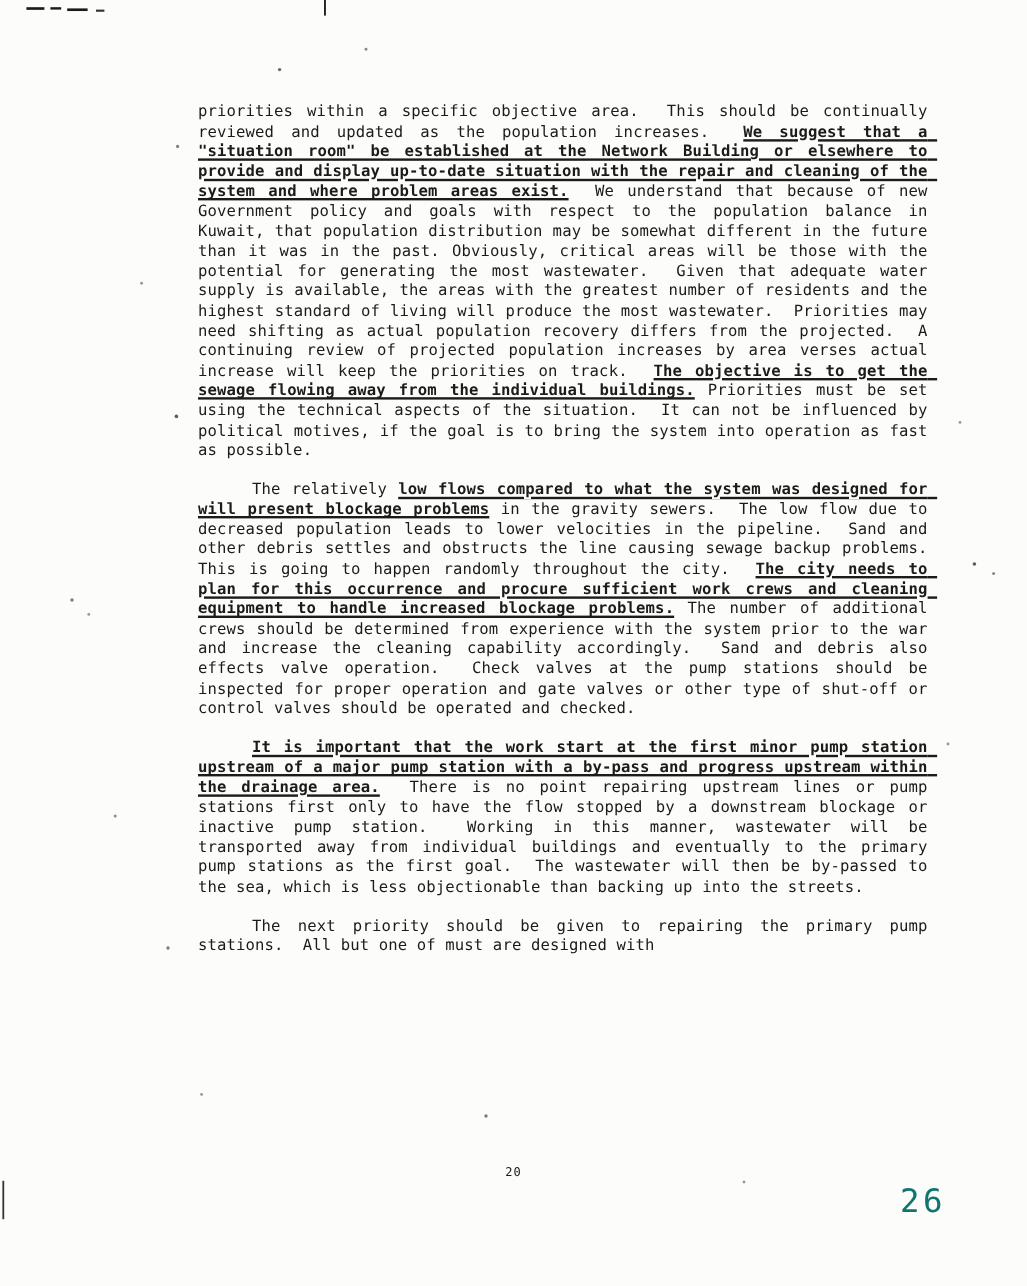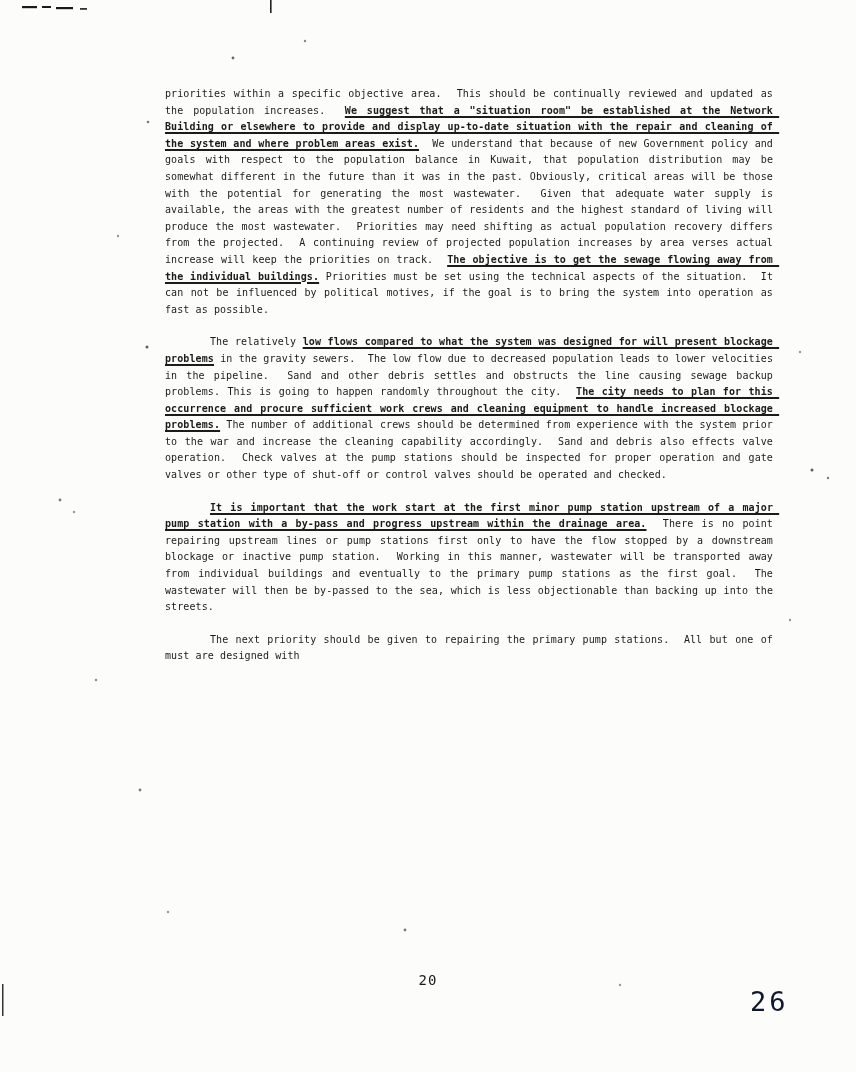--- a/index.html
+++ b/index.html
@@ -10,21 +10,21 @@
     background: #fcfcfa;
     overflow: hidden;
     font-family: "DejaVu Sans Mono", "Liberation Mono", monospace;
     color: #1b1b1b;
   }
   .doc-body {
     position: absolute;
     left: 165px;
     top: 86px;
     width: 608px;
-    font-size: 10px;
+    font-size: 13px;
     line-height: 16.6px;
     text-align: justify;
     letter-spacing: 0.1px;
   }
   .doc-body p {
     margin: 0 0 16px 0;
     white-space: pre-wrap;
   }
   .doc-body p.indent { text-indent: 45px; }
   .u {
@@ -32,31 +32,31 @@
     text-decoration-thickness: 1.5px;
     text-underline-offset: 2px;
     font-weight: bold;
   }
   .page-number {
     position: absolute;
     top: 972px;
     left: 0;
     width: 856px;
     text-align: center;
-    font-size: 14px;
+    font-size: 10px;
     letter-spacing: 1px;
     color: #1b1b1b;
   }
   .stamp-number {
     position: absolute;
     top: 986px;
     left: 750px;
     font-size: 27px;
     letter-spacing: 3px;
-    color: #0f172a;
+    color: #0f766e;
     font-family: "DejaVu Sans Mono", monospace;
   }
   .artifacts {
     position: absolute;
     left: 0; top: 0;
     width: 856px; height: 1072px;
     pointer-events: none;
   }
 </style>
 </head>

